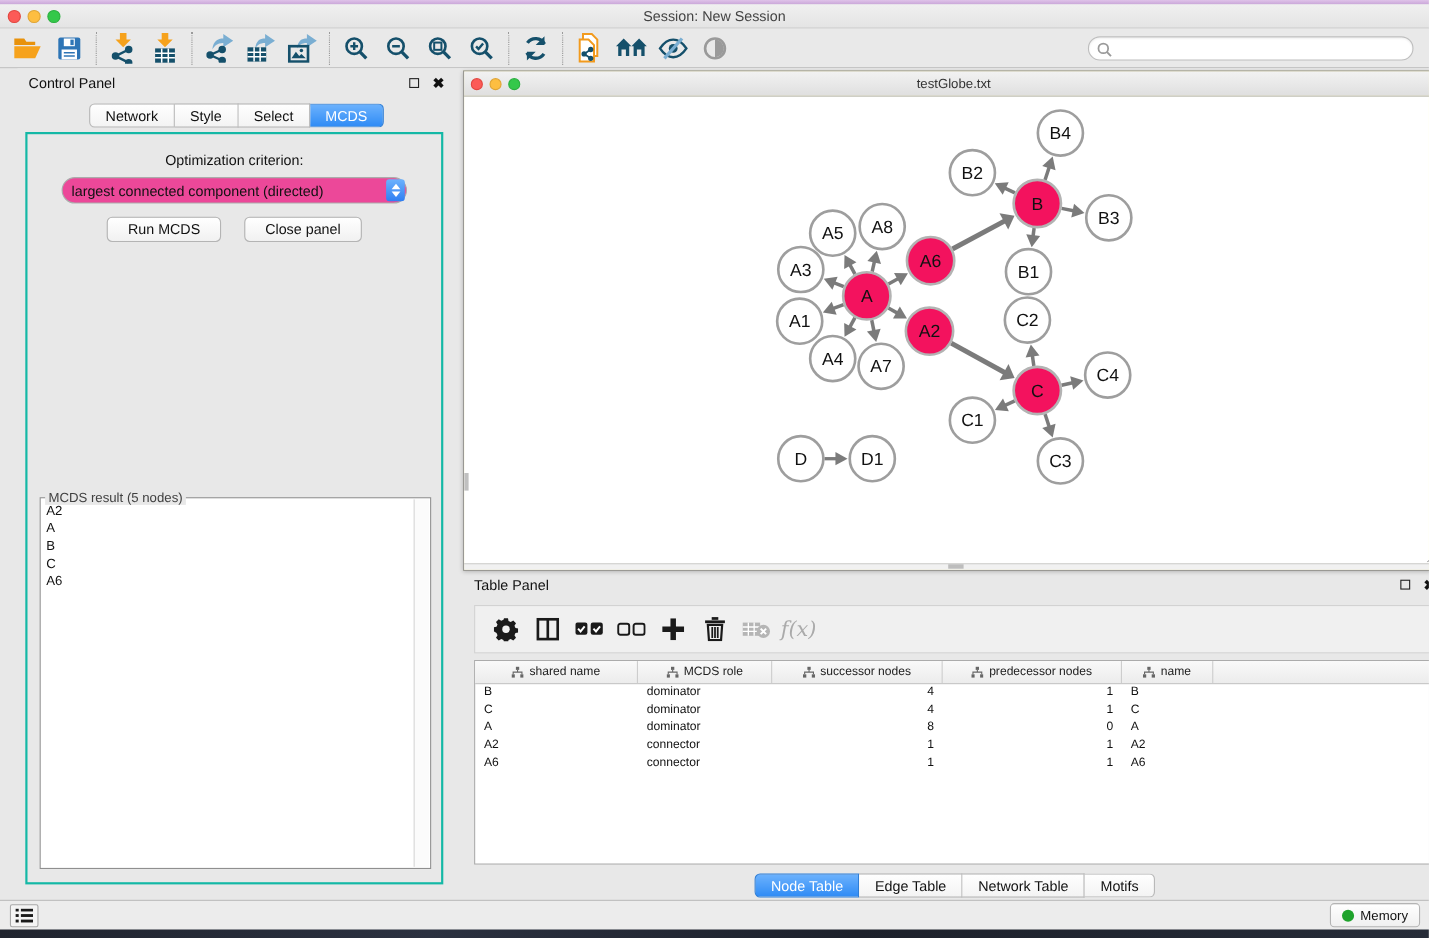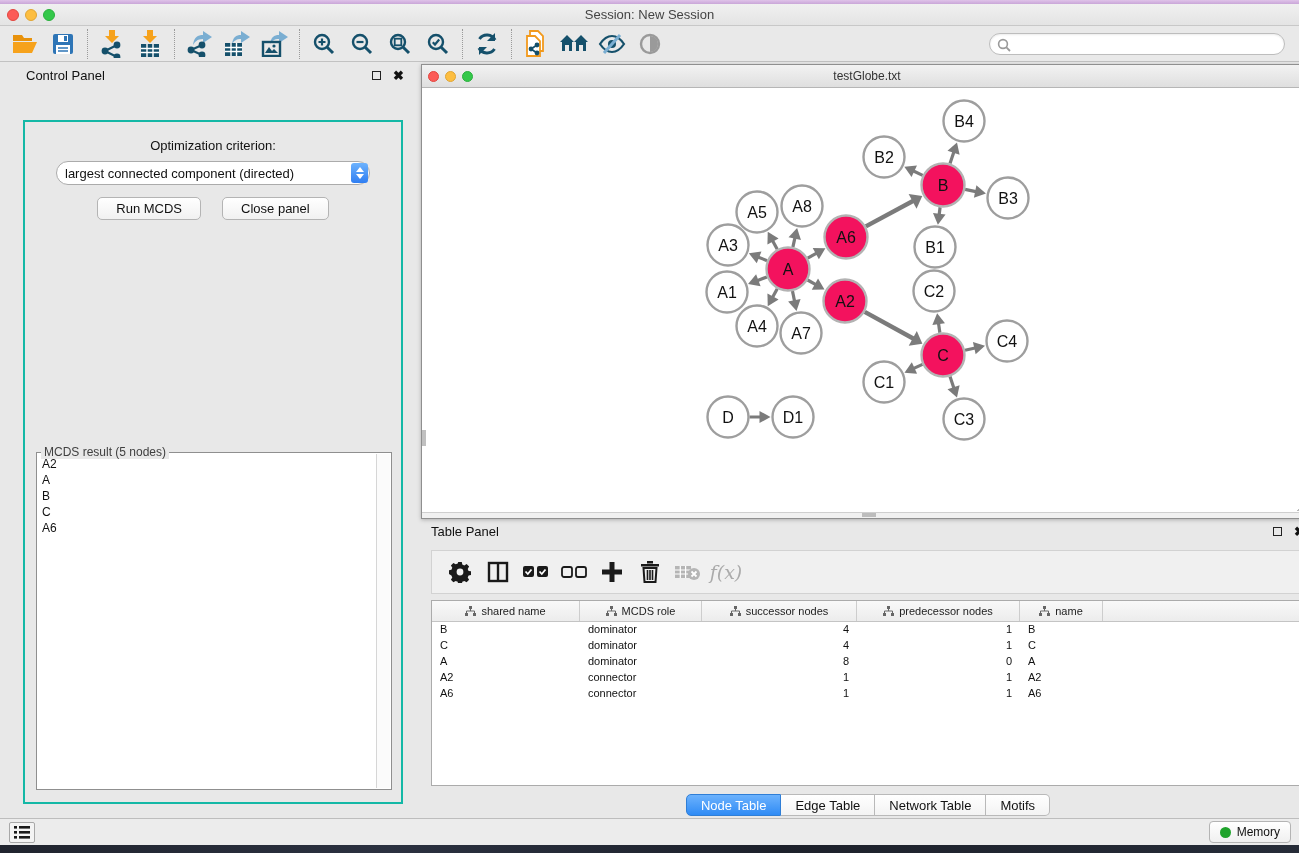--- a/index.html
+++ b/index.html
@@ -43,21 +43,21 @@
   #cp-tabs { display:flex; justify-content:center; margin-top:6px; }
   .seg-tab { height:22px; padding:0 14px; background:linear-gradient(#ffffff,#f3f3f3);
     border:1px solid #b9b9b9; border-left:none; font-size:13px; color:#111;
     display:flex; align-items:center; }
   .seg-tab.first { border-left:1px solid #b9b9b9; border-radius:5px 0 0 5px; }
   .seg-tab.last { border-radius:0 5px 5px 0; }
   .seg-tab.active { background:linear-gradient(#6cb2fd,#2f8bf5); border-color:#2f7ed6; color:#fff; }
   #cp-content { position:absolute; left:7px; top:58px; width:380px; height:684px;
     background:#e8e8e8; border:2px solid #14b8a6; }
   #opt-label { text-align:center; font-size:13px; color:#111; margin-top:16px; }
-  #opt-select { position:relative; margin:8px auto 0 auto; width:314px; height:24px; background:#ffffff;
+  #opt-select { position:relative; margin:8px auto 0 auto; width:314px; height:24px; background:#ec4899;
     border:1px solid #ababab; border-radius:12px; font-size:13px; color:#111;
     display:flex; align-items:center; padding-left:8px; }
   #opt-stepper { position:absolute; right:1px; top:1px; width:17px; height:20px; border-radius:3px;
     background:linear-gradient(#6cb2fd,#2f7ef2); display:flex; flex-direction:column; align-items:center; justify-content:center; gap:2px; }
   .chev-up { width:0; height:0; border-left:4px solid transparent; border-right:4px solid transparent; border-bottom:5px solid #fff; }
   .chev-dn { width:0; height:0; border-left:4px solid transparent; border-right:4px solid transparent; border-top:5px solid #fff; }
   #cp-buttons { display:flex; justify-content:center; gap:21px; margin-top:12px; }
   .mac-btn { height:23px; padding:0 18px; background:linear-gradient(#ffffff,#f1f1f1);
     border:1px solid #b4b4b4; border-radius:5px; font-size:13px; color:#111;
     font-family:"Liberation Sans",sans-serif; display:flex; align-items:center; }
@@ -260,20 +260,26 @@
 
 <div id="workspace">
 
   <div id="control-panel">
     <div class="panel-head">
       <span class="ptitle">Control Panel</span>
       <span class="spacer"></span>
       <span class="float-ico"></span>
       <span class="close-ico">✖</span>
     </div>
+    <div id="cp-tabs">
+        <span class="seg-tab first">Network</span>
+        <span class="seg-tab">Style</span>
+        <span class="seg-tab">Select</span>
+        <span class="seg-tab last active">MCDS</span>
+      </div>
     <div id="cp-content">
       <div id="opt-label">Optimization criterion:</div>
       <div id="opt-select">
         <span>largest connected component (directed)</span>
         <span id="opt-stepper">
             <span class="chev-up"></span>
             <span class="chev-dn"></span>
           </span>
       </div>
       <div id="cp-buttons">

